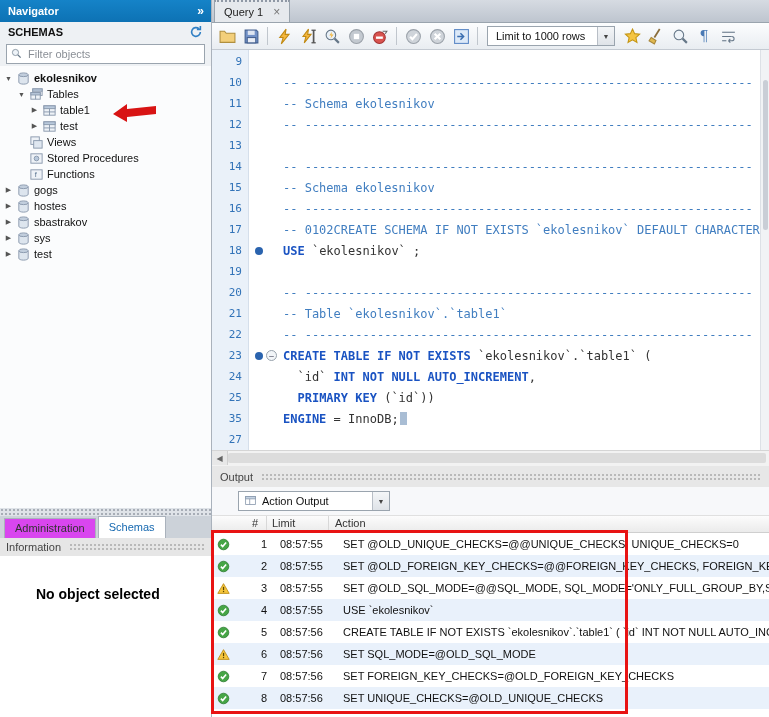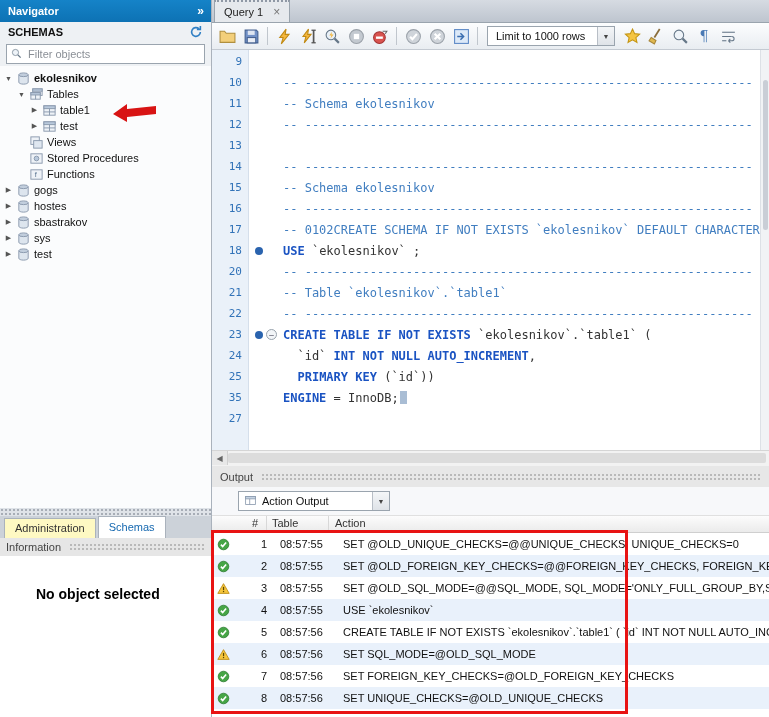--- a/index.html
+++ b/index.html
@@ -23,21 +23,21 @@
   #tree{flex:1;background:#fbfcfd;padding-top:4px;overflow:hidden;}
   .titem{height:16px;display:flex;align-items:center;gap:3px;}
   .titem .arrow{width:9px;font-size:7px;color:#555;text-align:center;flex:none;}
   .titem .ticon{width:15px;height:15px;flex:none;}
   .titem .ticon svg{width:15px;height:15px;}
   .titem .tlabel{white-space:nowrap;}
   .titem.bold .tlabel{font-weight:bold;}
   .grip{height:8px;flex:none;background-color:#dfe3e8;
         background-image:radial-gradient(circle,#a7adb6 1px,transparent 1.2px);background-size:4px 4px;}
   .nav-tabs{height:22px;flex:none;background:#ccd2d9;display:flex;align-items:flex-end;padding-left:4px;gap:2px;}
-  .ntab{height:19px;line-height:19px;padding:0 10px;background:#fef9c3;color:#333;
+  .ntab{height:19px;line-height:19px;padding:0 10px;background:#d946ef;color:#333;
         border:1px solid #aab2bc;border-bottom:0;}
   .ntab.active{background:#fff;color:var(--active-tab-blue,#1568b0);height:21px;line-height:21px;}
   .info-bar{height:18px;flex:none;background:#e6e6e6;display:flex;align-items:center;padding:0 6px;color:#444;}
   .info-bar .dots{flex:1;height:8px;margin-left:8px;
         background-image:radial-gradient(circle,#b9b9b9 1px,transparent 1.2px);background-size:4px 4px;}
   .info-body{height:161px;flex:none;background:#fff;}
   .no-sel{margin:30px 0 0 28px;font-weight:bold;font-size:14px;color:#000;padding-left:8px;}
 
   
   #right{position:absolute;left:212px;top:0;right:0;bottom:0;display:flex;flex-direction:column;justify-content:center;}
@@ -410,20 +410,25 @@
             <div class="code"><span class="cm">-- 0102CREATE SCHEMA IF NOT EXISTS `ekolesnikov` DEFAULT CHARACTER SET</span></div>
           </div>
           <div class="eline">
             <div class="ln">18</div>
             <div class="mk">
               <span class="dot"></span>
             </div>
             <div class="code"><span class="kw">USE</span><span class="id"> `ekolesnikov` ;</span></div>
           </div>
           <div class="eline">
+            <div class="ln">19</div>
+            <div class="mk"></div>
+            <div class="code"></div>
+          </div>
+          <div class="eline">
             <div class="ln">20</div>
             <div class="mk"></div>
             <div class="code"><span class="cm">-- --------------------------------------------------------------</span></div>
           </div>
           <div class="eline">
             <div class="ln">21</div>
             <div class="mk"></div>
             <div class="code"><span class="cm">-- Table `ekolesnikov`.`table1`</span></div>
           </div>
           <div class="eline">
@@ -481,21 +486,21 @@
                 <rect x="2" y="3" width="12" height="10" fill="#fff" stroke="#8a99ad"></rect>
                 <rect x="2" y="3" width="12" height="3" fill="#c6d4e4" stroke="#8a99ad"></rect>
                 <line x1="7" y1="6" x2="7" y2="13" stroke="#8a99ad"></line>
               </svg></span>
           <span>Action Output</span>
           <span class="dd">▼</span>
         </div>
       </div>
       <div class="grid-head">
         <div class="gh1">#</div>
-        <div class="gh2">Table</div>
+        <div class="gh2">Limit</div>
         <div class="gh3">Action</div>
       </div>
       <div id="orows">
           <div class="orow">
             <div class="st">
               <svg viewBox="0 0 16 16">
                 <circle cx="8" cy="8" r="6.5" fill="#46a546" stroke="#2e7d32"></circle>
                 <path d="M4.8 8.2 7 10.6l4.2-5" fill="none" stroke="#fff" stroke-width="2"></path>
               </svg>
             </div>

